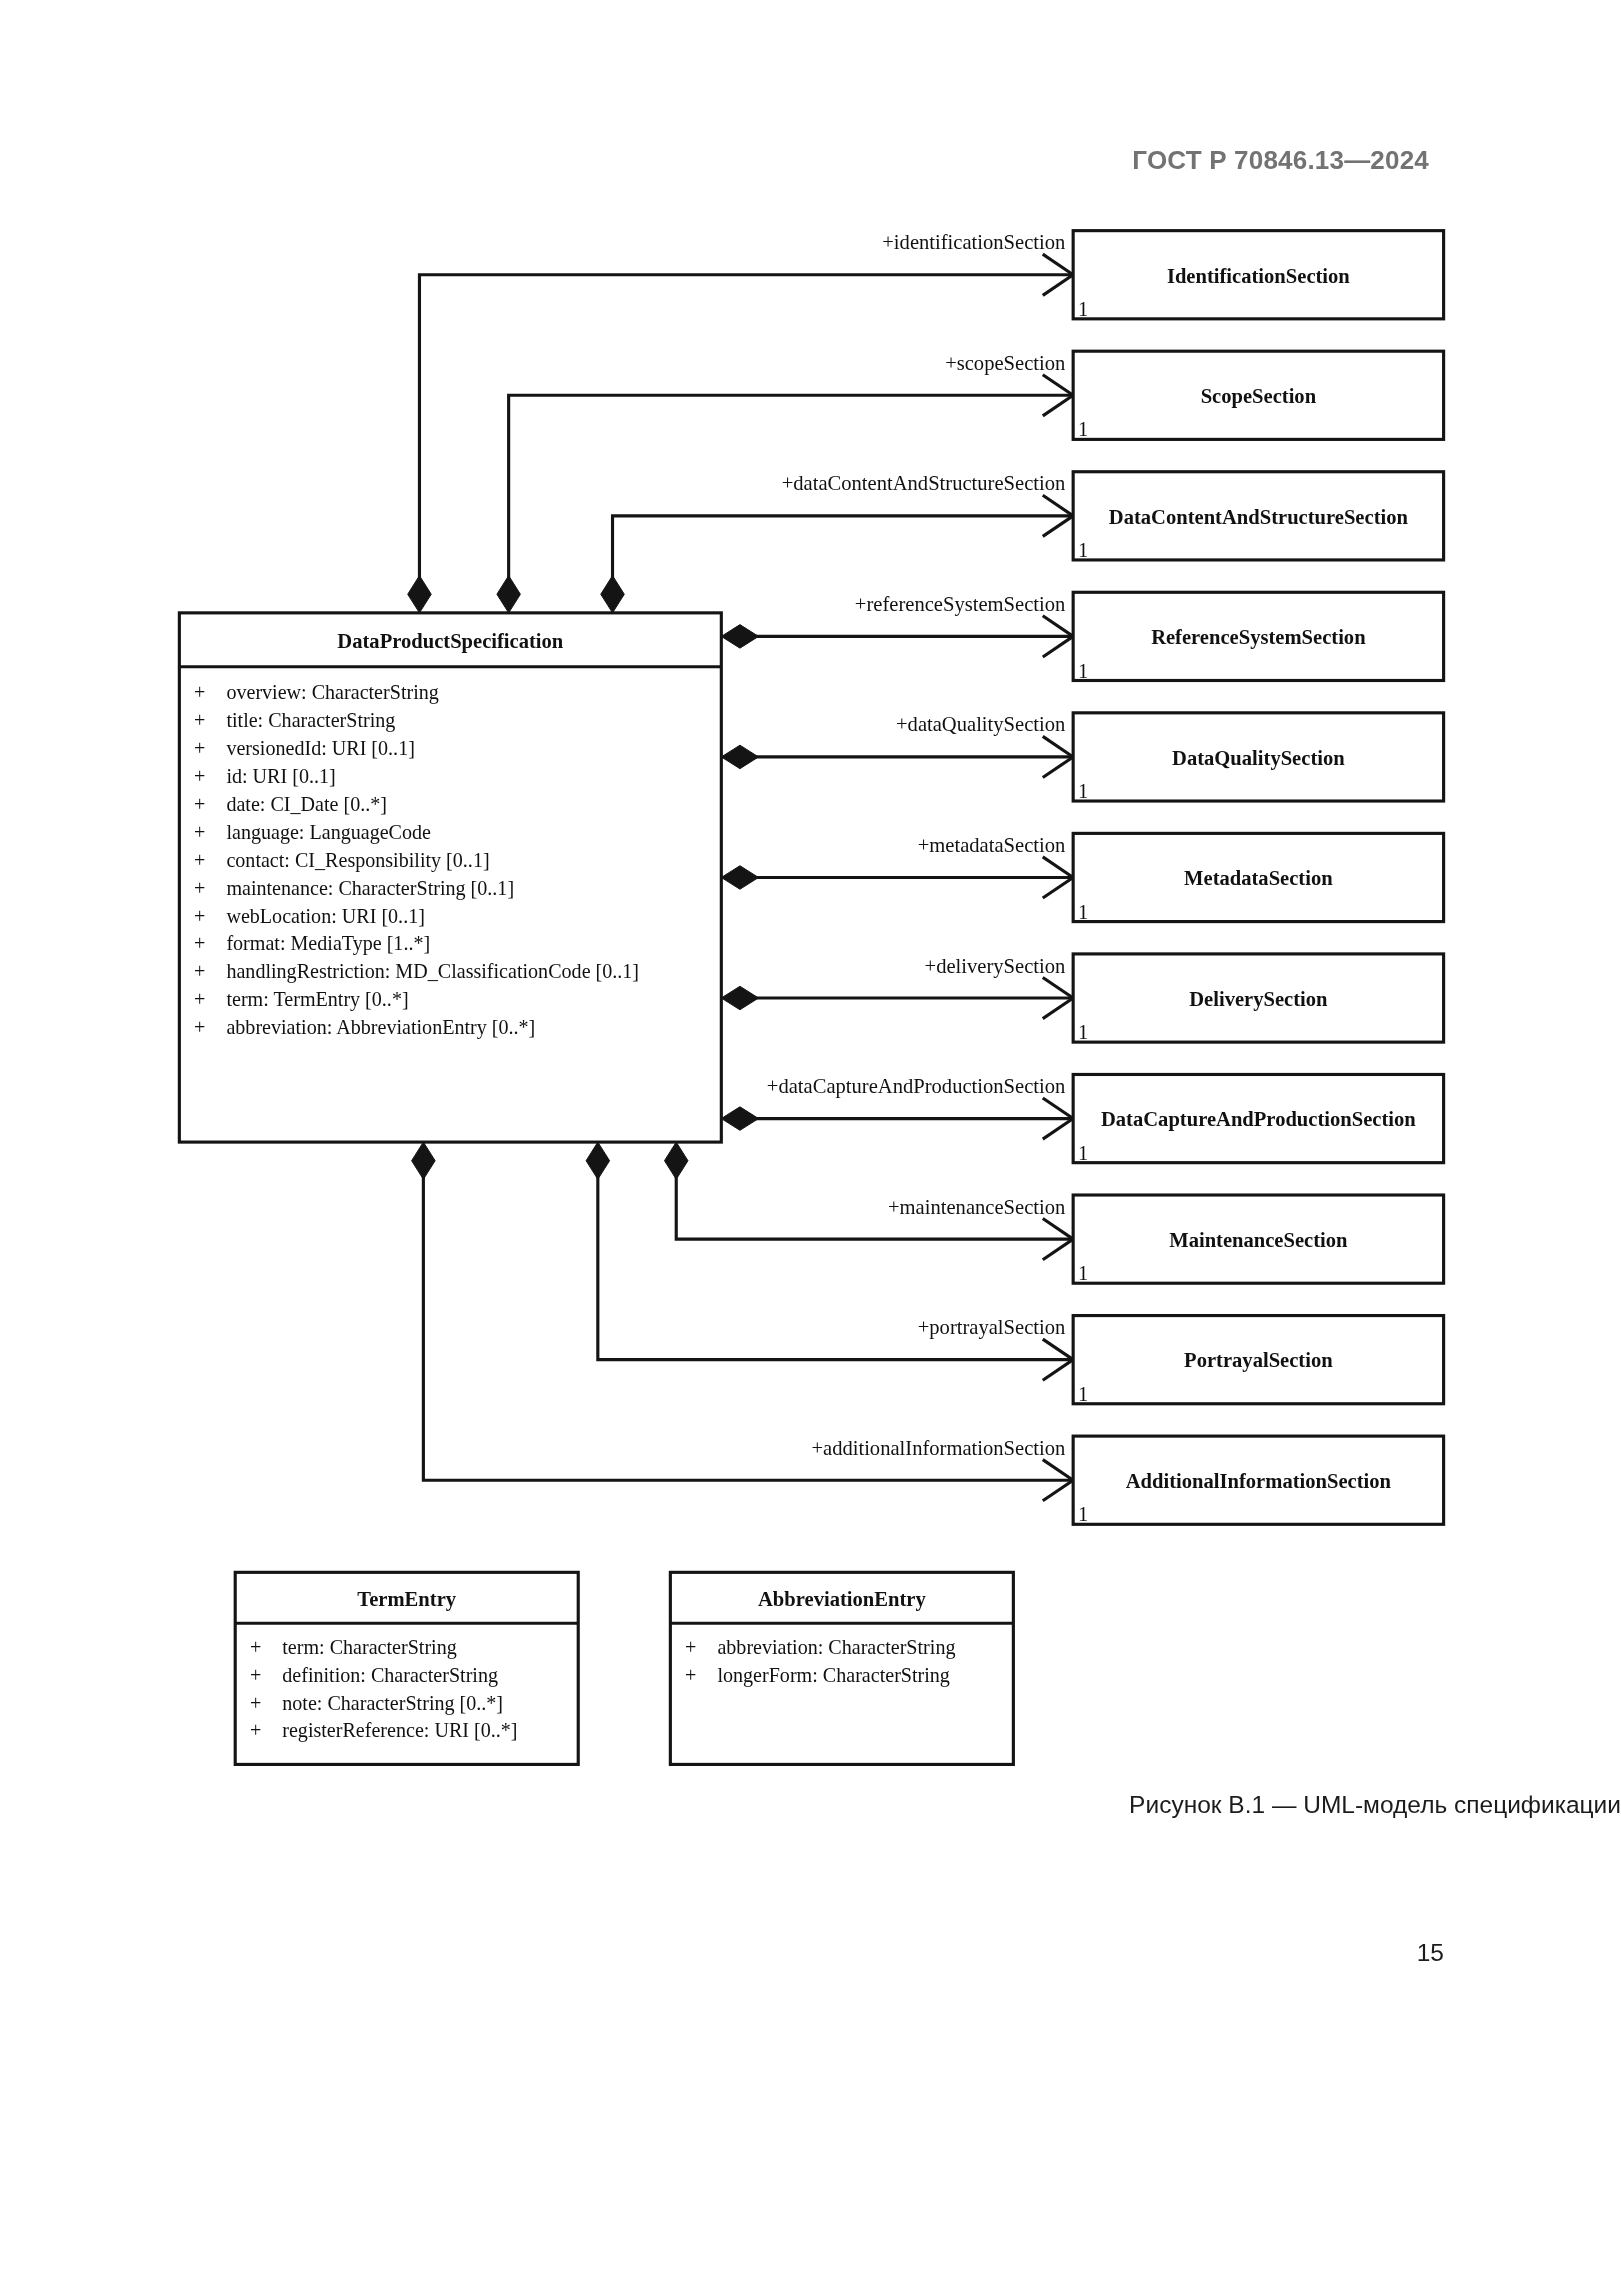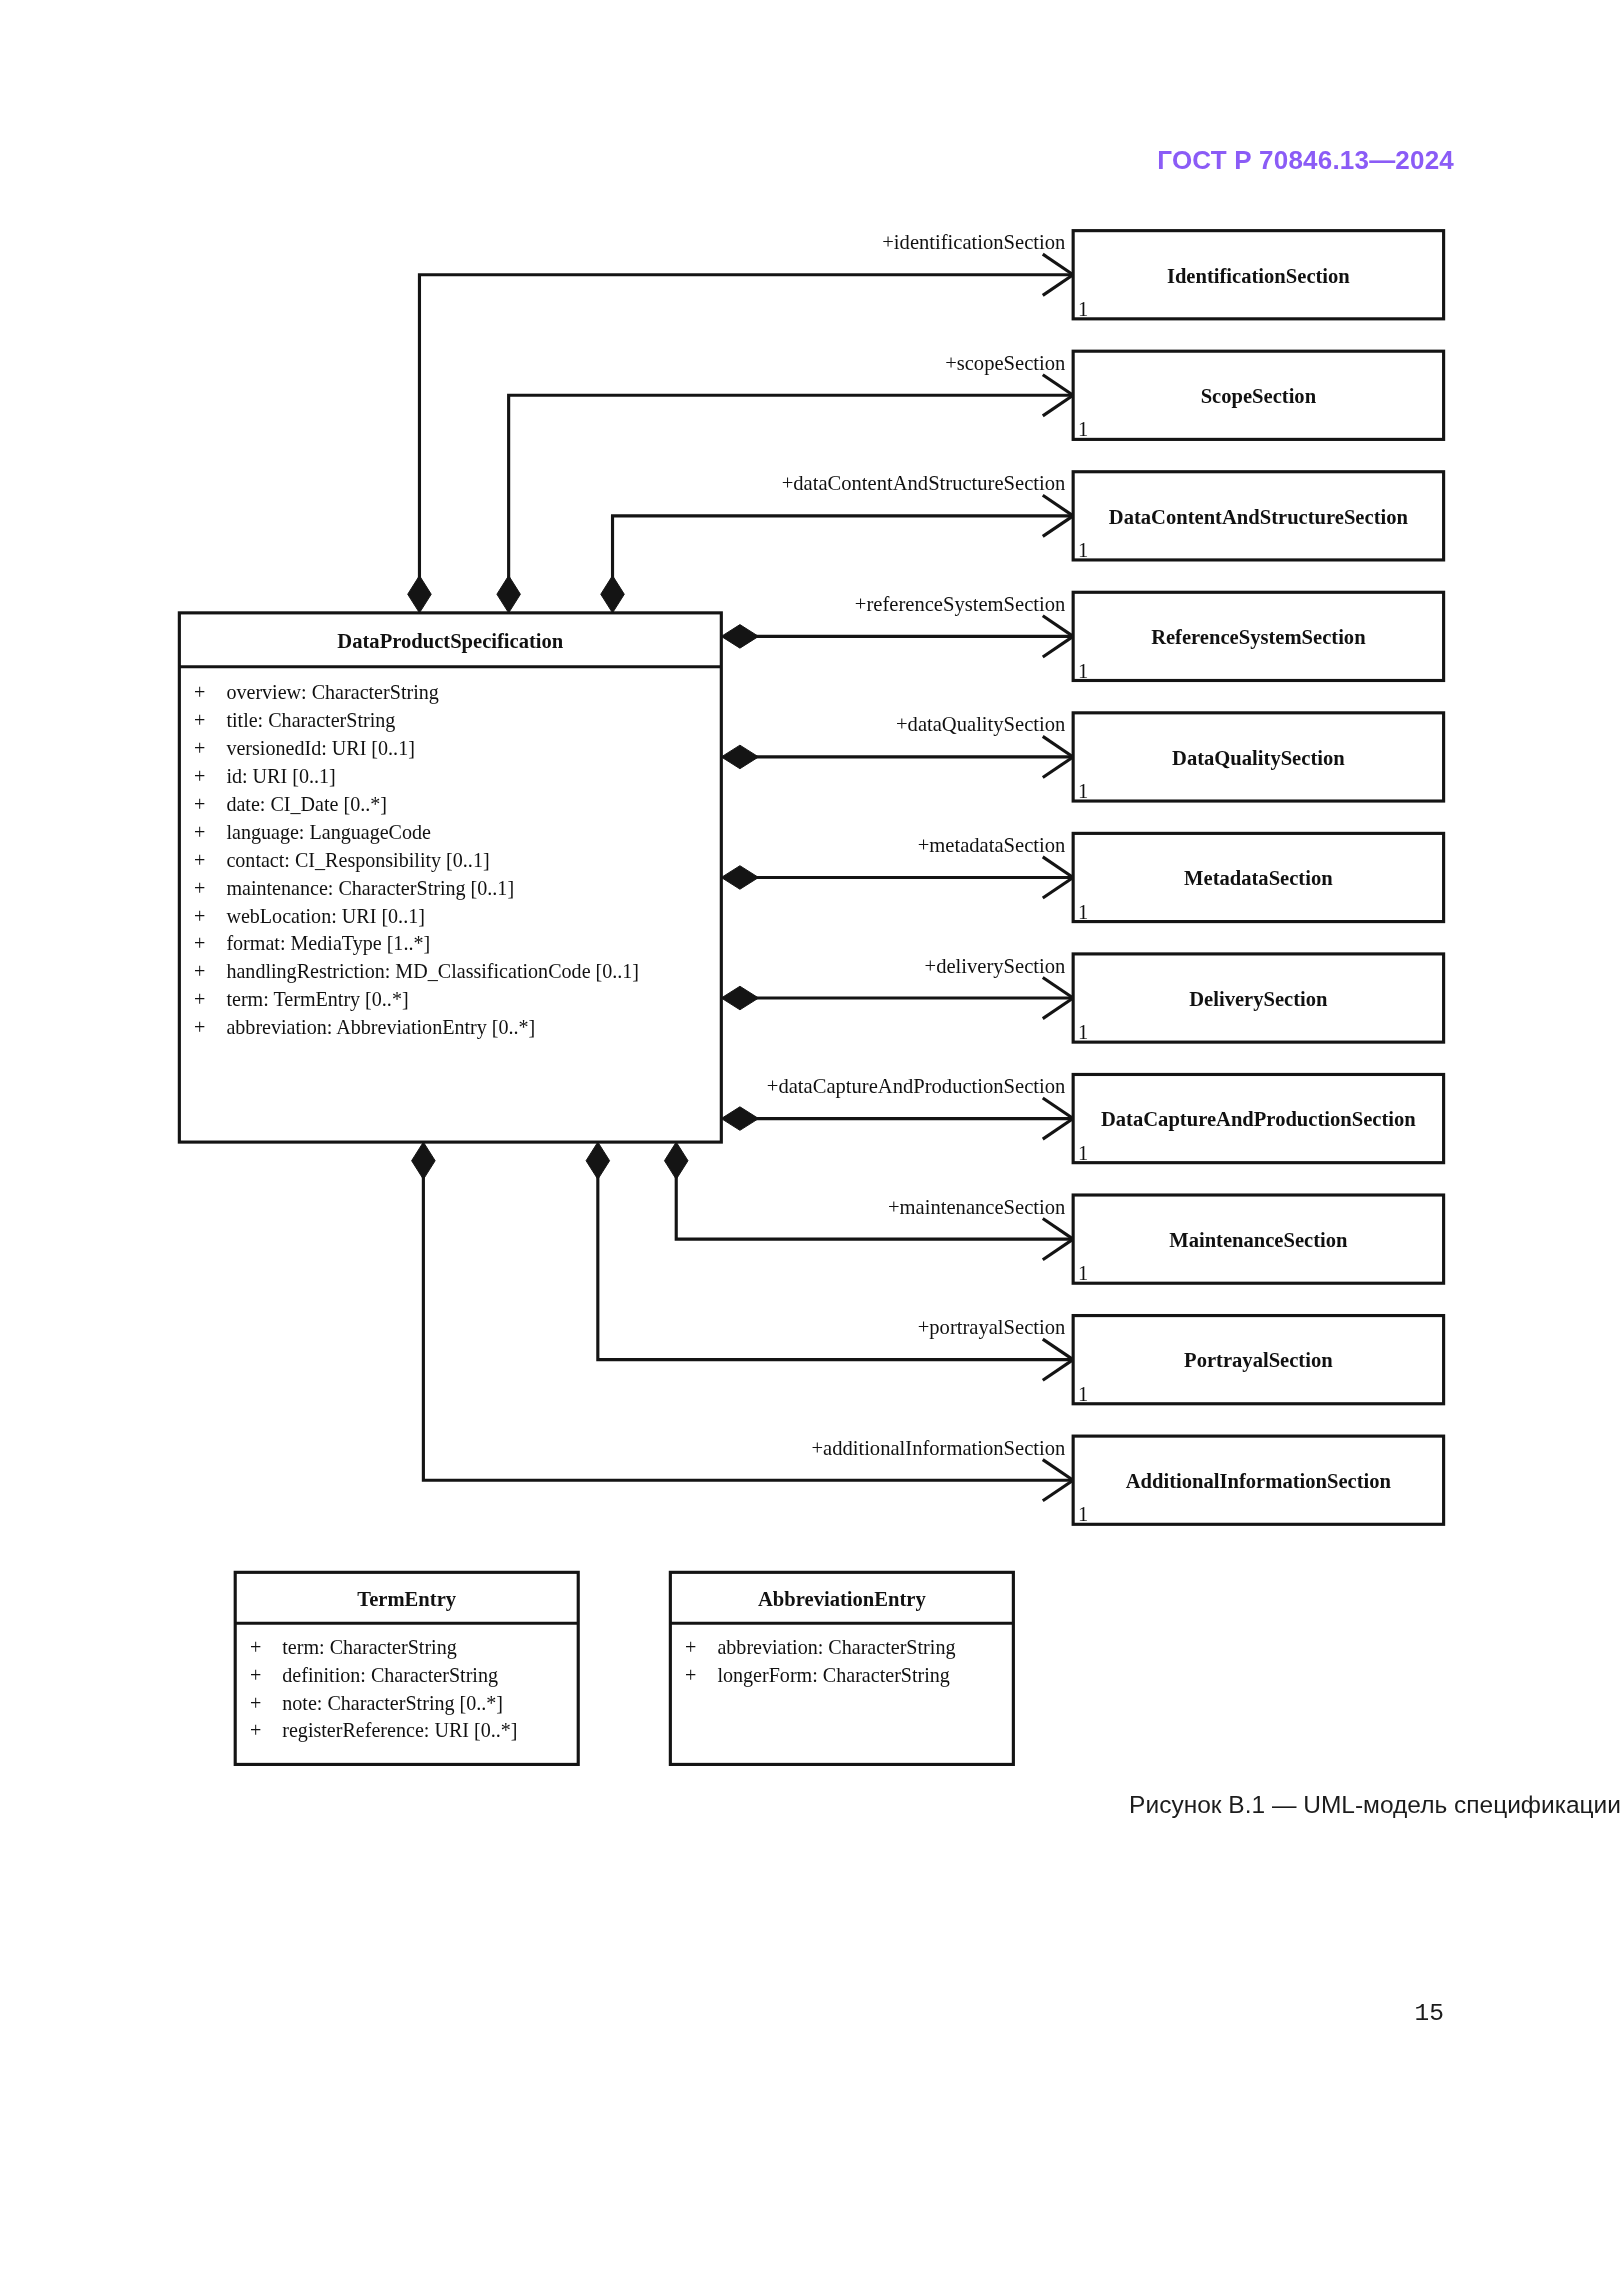--- a/index.html
+++ b/index.html
@@ -17,43 +17,43 @@
   }
   #page {
     position: absolute;
     inset: 0;
     width: 1621px;
     height: 2293px;
   }
   .doc-header {
     position: absolute;
     top: 145px;
-    right: 167px;
+    right: 192px;
     font-family: "Liberation Sans", "DejaVu Sans", sans-serif;
     font-size: 26px;
     font-weight: 700;
     letter-spacing: 0.2px;
-    color: #8b5cf6;
+    color: #737373;
     white-space: nowrap;
   }
   .fig-caption {
     position: absolute;
     top: 1791px;
     left: 0;
     width: 1621px;
     text-align: right;
     font-family: "Liberation Sans", "DejaVu Sans", sans-serif;
     font-size: 24.5px;
     color: #1c1c1c;
   }
   .page-number {
     position: absolute;
-    top: 2000px;
+    top: 1939px;
     right: 177px;
-    font-family: Liberation Mono, monospace;
+    font-family: Liberation Sans, sans-serif;
     font-size: 24.5px;
     color: #1c1c1c;
   }
   #diagram {
     position: absolute;
     top: 0;
     left: 0;
     width: 1621px;
     height: 2293px;
   }

